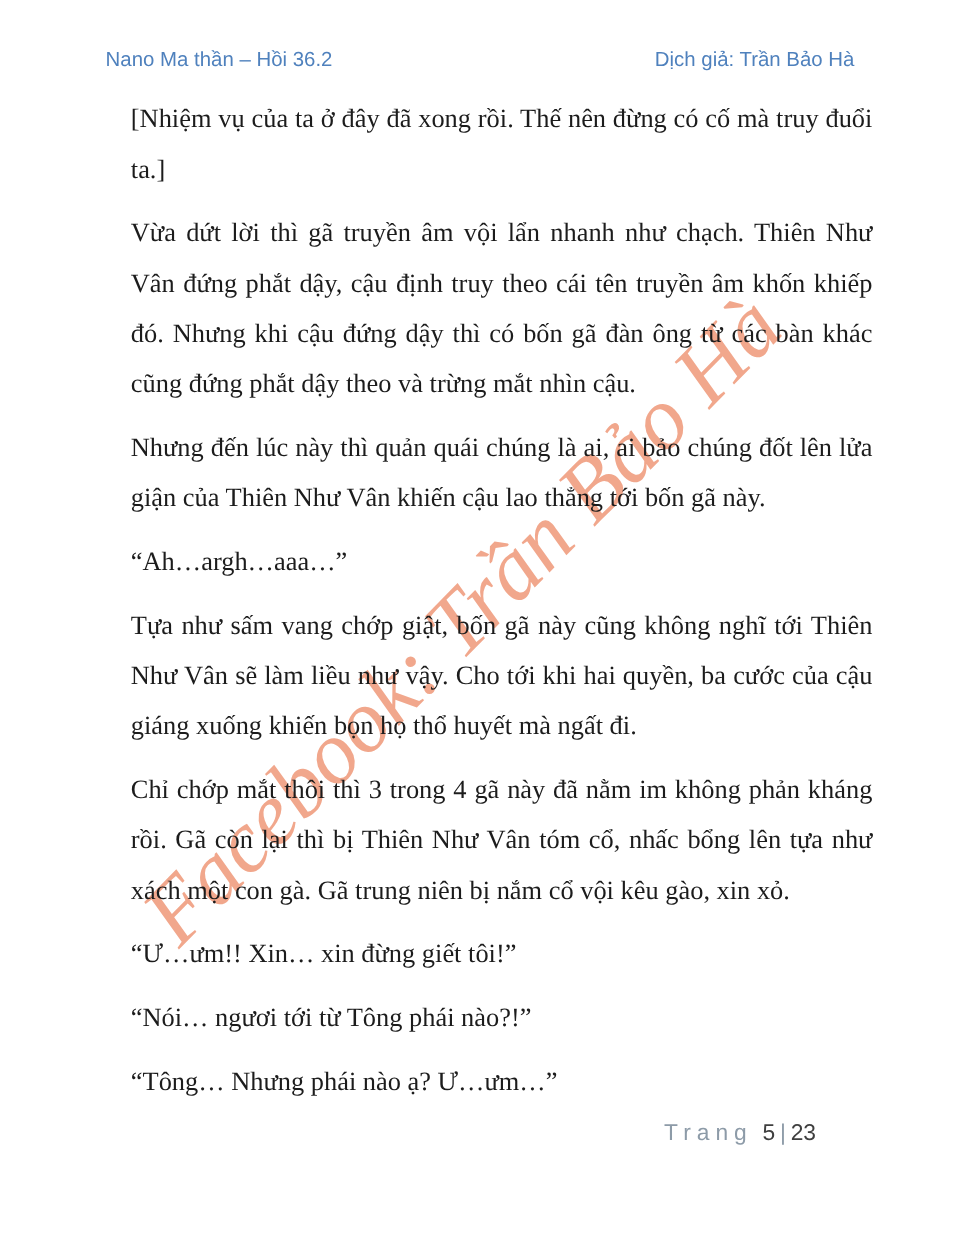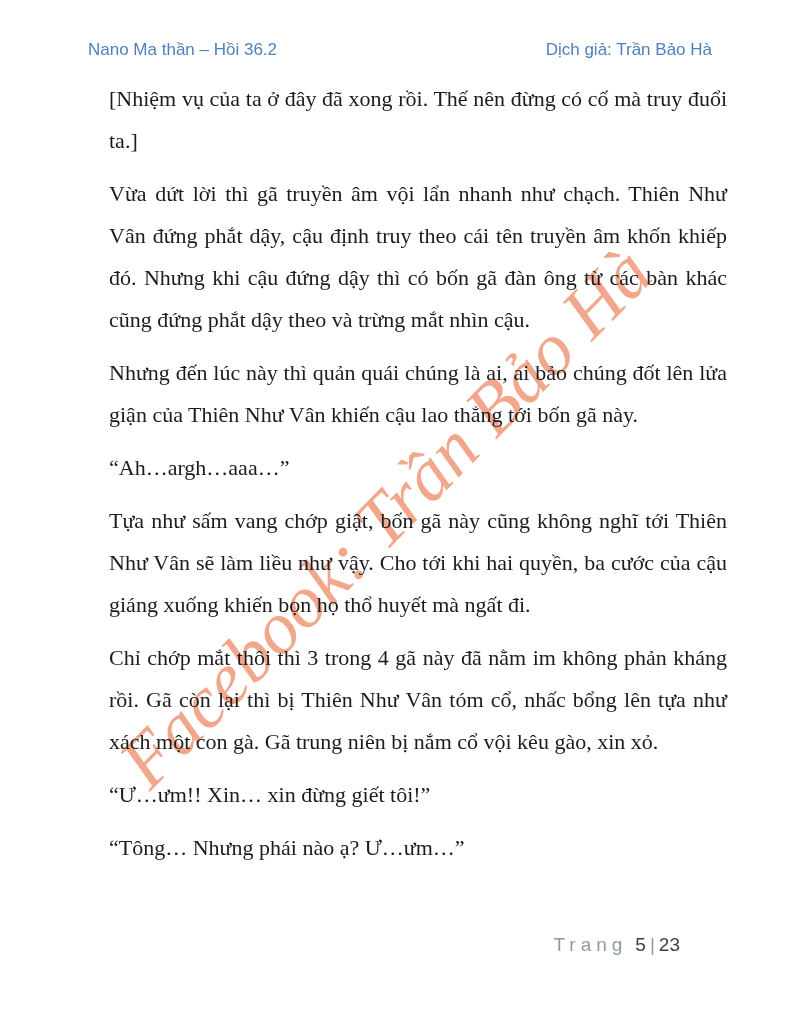--- a/index.html
+++ b/index.html
@@ -102,20 +102,21 @@
   <div class="watermark">Facebook: Trần Bảo Hà</div>
 
   <div class="doc-body">
     <p>[Nhiệm vụ của ta ở đây đã xong rồi. Thế nên đừng có cố mà truy đuổi ta.]</p>
     <p>Vừa dứt lời thì gã truyền âm vội lẩn nhanh như chạch. Thiên Như Vân đứng phắt dậy, cậu định truy theo cái tên truyền âm khốn khiếp đó. Nhưng khi cậu đứng dậy thì có bốn gã đàn ông từ các bàn khác cũng đứng phắt dậy theo và trừng mắt nhìn cậu.</p>
     <p>Nhưng đến lúc này thì quản quái chúng là ai, ai bảo chúng đốt lên lửa giận của Thiên Như Vân khiến cậu lao thẳng tới bốn gã này.</p>
     <p>“Ah…argh…aaa…”</p>
     <p>Tựa như sấm vang chớp giật, bốn gã này cũng không nghĩ tới Thiên Như Vân sẽ làm liều như vậy. Cho tới khi hai quyền, ba cước của cậu giáng xuống khiến bọn họ thổ huyết mà ngất đi.</p>
     <p>Chỉ chớp mắt thôi thì 3 trong 4 gã này đã nằm im không phản kháng rồi. Gã còn lại thì bị Thiên Như Vân tóm cổ, nhấc bổng lên tựa như xách một con gà. Gã trung niên bị nắm cổ vội kêu gào, xin xỏ.</p>
     <p>“Ư…ưm!! Xin… xin đừng giết tôi!”</p>
+    <p>“Nói… ngươi tới từ Tông phái nào?!”</p>
     <p>“Tông… Nhưng phái nào ạ? Ư…ưm…”</p>
   </div>
 
   <div class="footer">
     <span class="label">Trang</span><span class="num">5</span><span class="sep">|</span><span class="num">23</span>
   </div>
 
 </div>
 
 </body></html>

